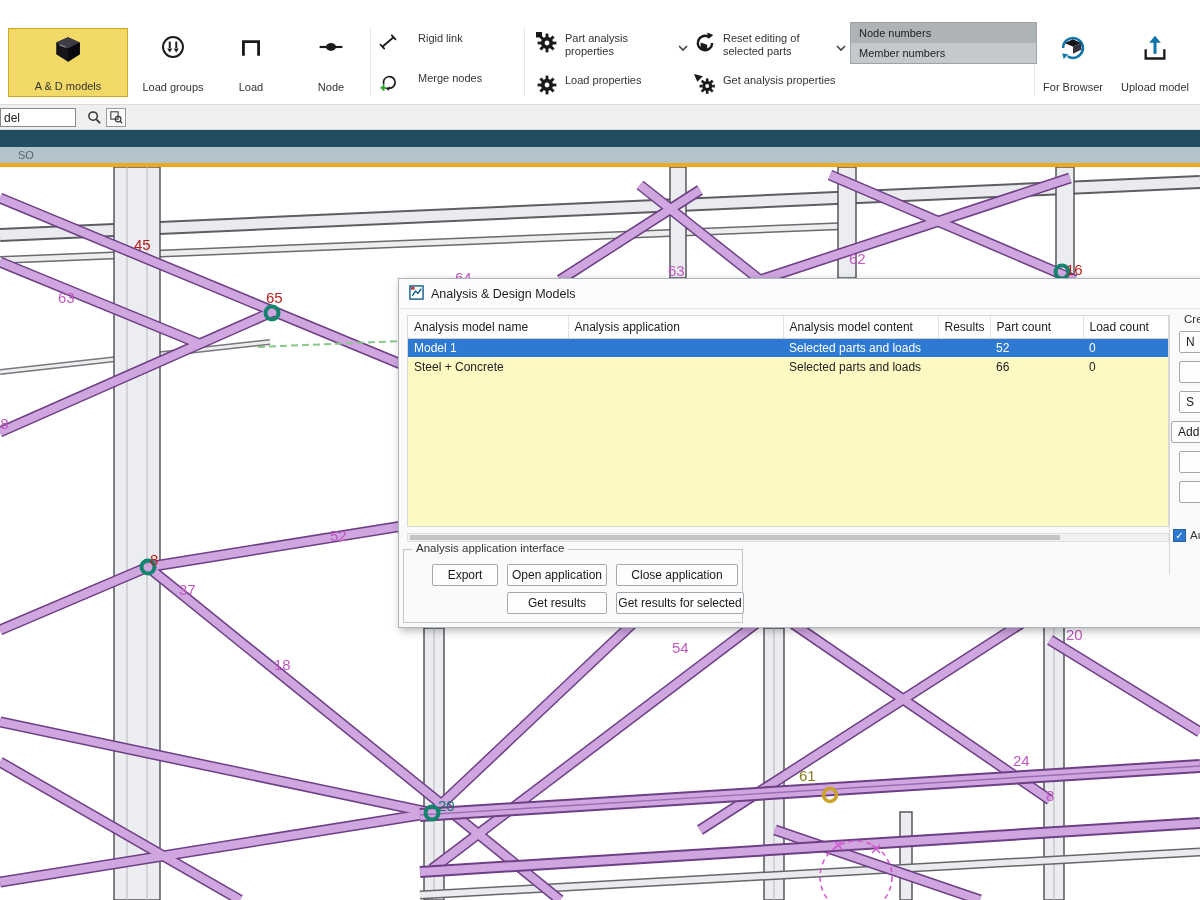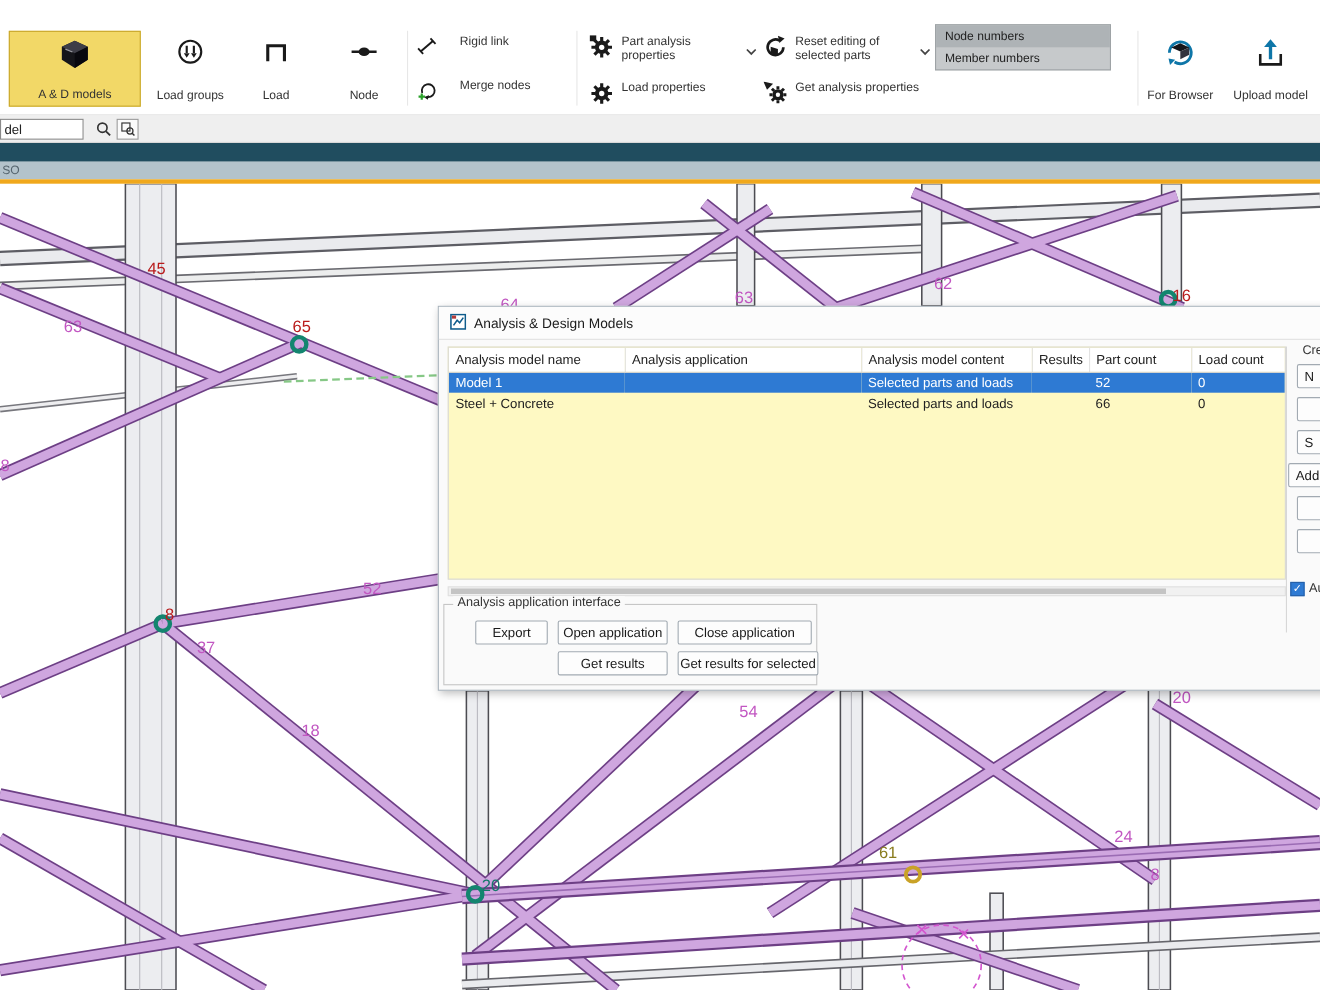--- a/index.html
+++ b/index.html
@@ -20,36 +20,36 @@
     justify-content:space-between;padding:6px 2px 4px;font-size:11px;color:#333;text-align:center}
   .rbtn .lbl{white-space:nowrap}
   .rbtn.yellow{background:#f2d867;border:1px solid #c9a82c}
   .rsmall{position:absolute;display:flex;gap:20px;font-size:11px;color:#333;white-space:nowrap}
   .rprop{position:absolute;display:flex;align-items:flex-start;gap:7px;font-size:11px;color:#333;line-height:1.2}
   .rprop .txt{width:92px}
   .vsep{position:absolute;top:8px;height:68px;width:1px;background:#e7e7e7}
   .chev{position:absolute}
 
   
-  .numsmenu{position:absolute;left:850px;top:22px;width:160px;background:#c6c9cb;
+  .numsmenu{position:absolute;left:850px;top:22px;width:187px;background:#c6c9cb;
     border:1px solid #9ea3a6;z-index:80;font-size:11px;color:#222}
   .numsmenu .item{height:20px;line-height:20px;padding-left:8px;cursor:default}
   .numsmenu .item.hl{background:#aeb3b6}
 
   
   .quickbar{position:absolute;left:0;top:105px;width:1200px;height:25px;background:#efefef;
     border-bottom:1px solid #d8d8d8;z-index:30}
   .qinput{position:absolute;left:0;top:3px;width:76px;height:19px;border:1px solid #8a8a8a;
     font-size:12px;font-family:"Liberation Sans",sans-serif;padding:0 3px;color:#222;background:#fff}
   .qicon{position:absolute;top:3px;width:20px;height:19px;display:flex;align-items:center;justify-content:center}
 
   
   .strip-dark{position:absolute;left:0;top:130px;width:1200px;height:17px;background:#204d5f;z-index:20}
   .strip-light{position:absolute;left:0;top:147px;width:1200px;height:16px;background:#b3c3cb;z-index:20;
-    font-size:11px;color:#55656e;line-height:16px;padding-left:2px}
+    font-size:11px;color:#55656e;line-height:16px;padding-left:18px}
   .strip-accent{position:absolute;left:0;top:163px;width:1200px;height:4px;background:#f0a81c;z-index:20}
 
   
   .viewport{position:absolute;left:0;top:167px;width:1200px;height:733px;background:#fff;z-index:1}
   .mlabel{position:absolute;font-size:15px;z-index:5;white-space:nowrap}
   .c-mag{color:#c257c2}.c-dark{color:#b91c1c}.c-olive{color:#8a7c1e}.c-teal{color:#15796a}
 
   
   .dialog{position:absolute;left:398px;top:278px;width:810px;height:350px;background:#fafafa;
     border:1px solid #aab4bd;box-shadow:2px 3px 8px rgba(0,0,0,.28);z-index:30}

